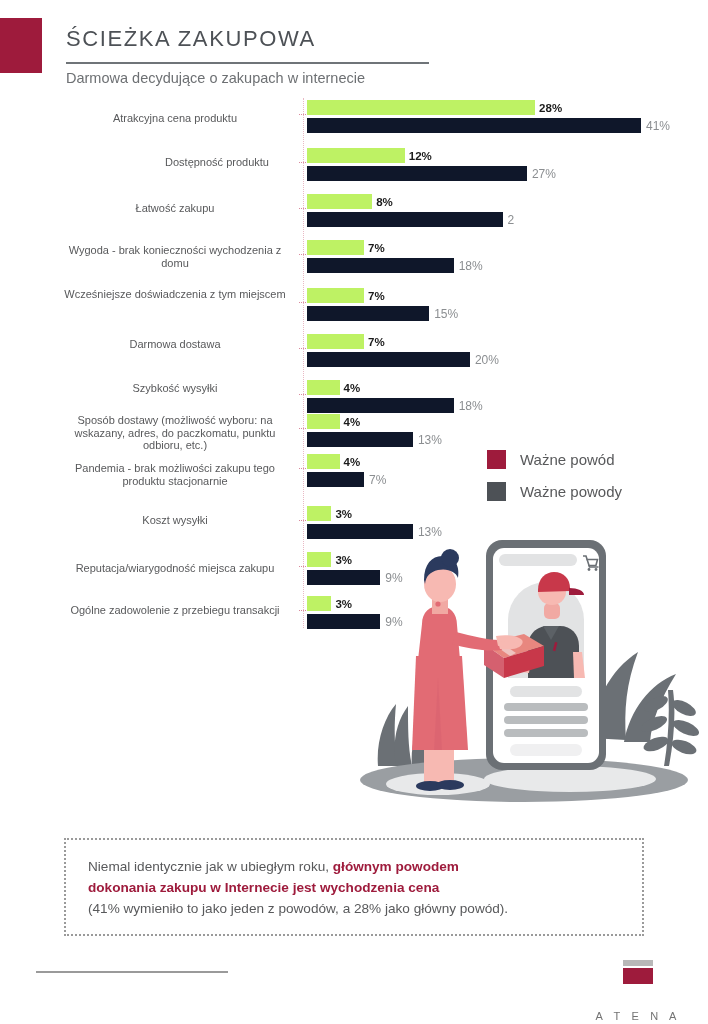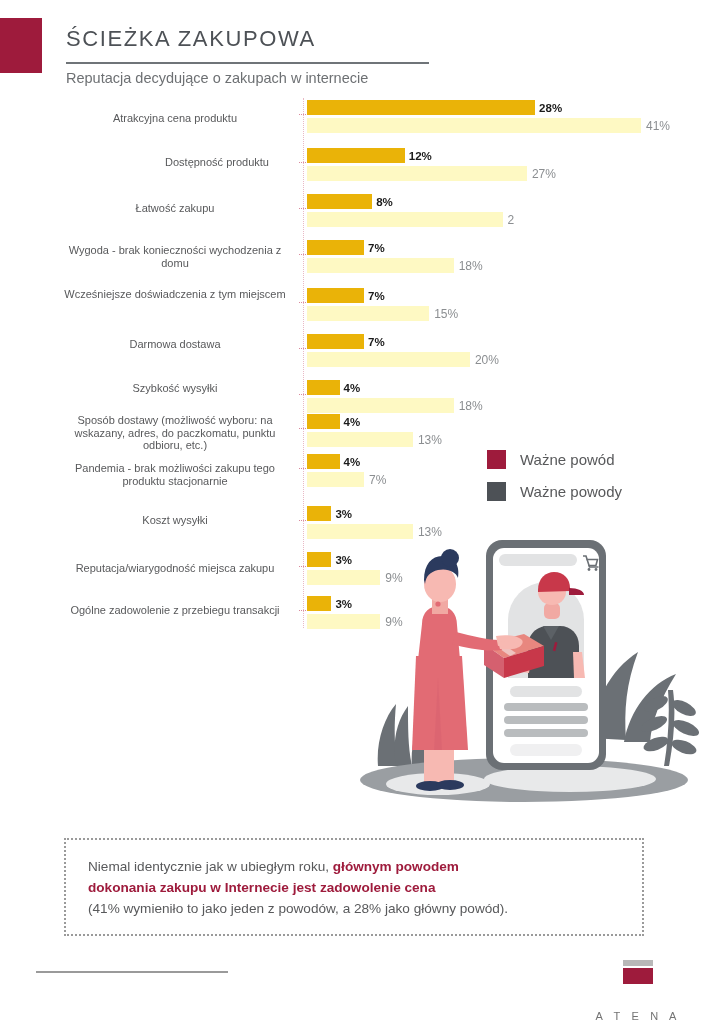--- a/index.html
+++ b/index.html
@@ -28,22 +28,22 @@
   .row{position:absolute;left:0;width:708px;}
   .cat{
     position:absolute;left:56px;width:238px;
     font-size:11px;line-height:12.6px;color:#58595b;
     text-align:center;
   }
   .tick{position:absolute;left:299px;width:9px;height:0;border-top:1.4px dotted #d98a9d;}
 
   .bars{position:absolute;left:307px;top:0;}
   .bar{height:15px;border-radius:0;}
-  .bar.primary{background:#eab308;}
-  .bar.secondary{background:#fef9c3;margin-top:3px;}
+  .bar.primary{background:#bef264;}
+  .bar.secondary{background:#0f172a;margin-top:3px;}
   .bwrap{position:relative;}
   .vlabel{
     position:absolute;top:50%;transform:translateY(-50%);
     white-space:nowrap;font-size:11.5px;
   }
   .vlabel.primary{font-weight:bold;color:#1b1b1b;left:calc(100% + 4px);}
   .vlabel.secondary{font-weight:400;color:#8b8e91;left:calc(100% + 5px);font-size:12px;}
 
   
   .legend{position:absolute;left:487px;top:450px;}
@@ -75,21 +75,21 @@
   .logo-sub{font-size:6px;letter-spacing:1.1px;color:#4d5156;margin-top:1px;}
 </style>
 </head>
 <body>
 
 <div class="page">
 
   <div class="accent-square"></div>
   <div class="title">ŚCIEŻKA ZAKUPOWA</div>
   <div class="title-rule"></div>
-  <div class="subtitle">Reputacja decydujące o zakupach w internecie</div>
+  <div class="subtitle">Darmowa decydujące o zakupach w internecie</div>
 
   <div class="chart">
     <div class="axis"></div>
     <div class="rows" id="chart-rows">
         <div class="row" style="top: 4px;">
           <div class="cat" style="top: 12px;">Atrakcyjna cena produktu</div>
           <div class="tick" style="top: 14px;"></div>
           <div class="bars">
             <div class="bwrap" style="width: 228.098px;">
               <div class="bar primary">
@@ -374,21 +374,21 @@
         <path d="M86 52 C86 36 94 28 104 28 C117 28 122 38 120 50 C118 44 110 40 100 42 C92 44 88 48 87 56 Z" fill="#2b3a5e"></path>
         <circle cx="112" cy="30" r="9" fill="#2b3a5e"></circle>
         <circle cx="100" cy="76" r="2.6" fill="#e26b74"></circle>
       </g>
     </svg>
   </div>
 
   <div class="callout">
     <div class="callout-text">
       <span>Niemal identycznie jak w ubiegłym roku, </span><b>głównym powodem</b><br>
-      <b>dokonania zakupu w Internecie jest zadowolenie cena</b><br>
+      <b>dokonania zakupu w Internecie jest wychodzenia cena</b><br>
       <span>(41% wymieniło to jako jeden z powodów, a 28% jako główny powód).</span>
     </div>
   </div>
 
   <div class="footer-rule"></div>
   <div class="logo">
     <div class="logo-mark">
       <div class="lm-top"></div>
         <div class="lm-bot"></div>
     </div>

